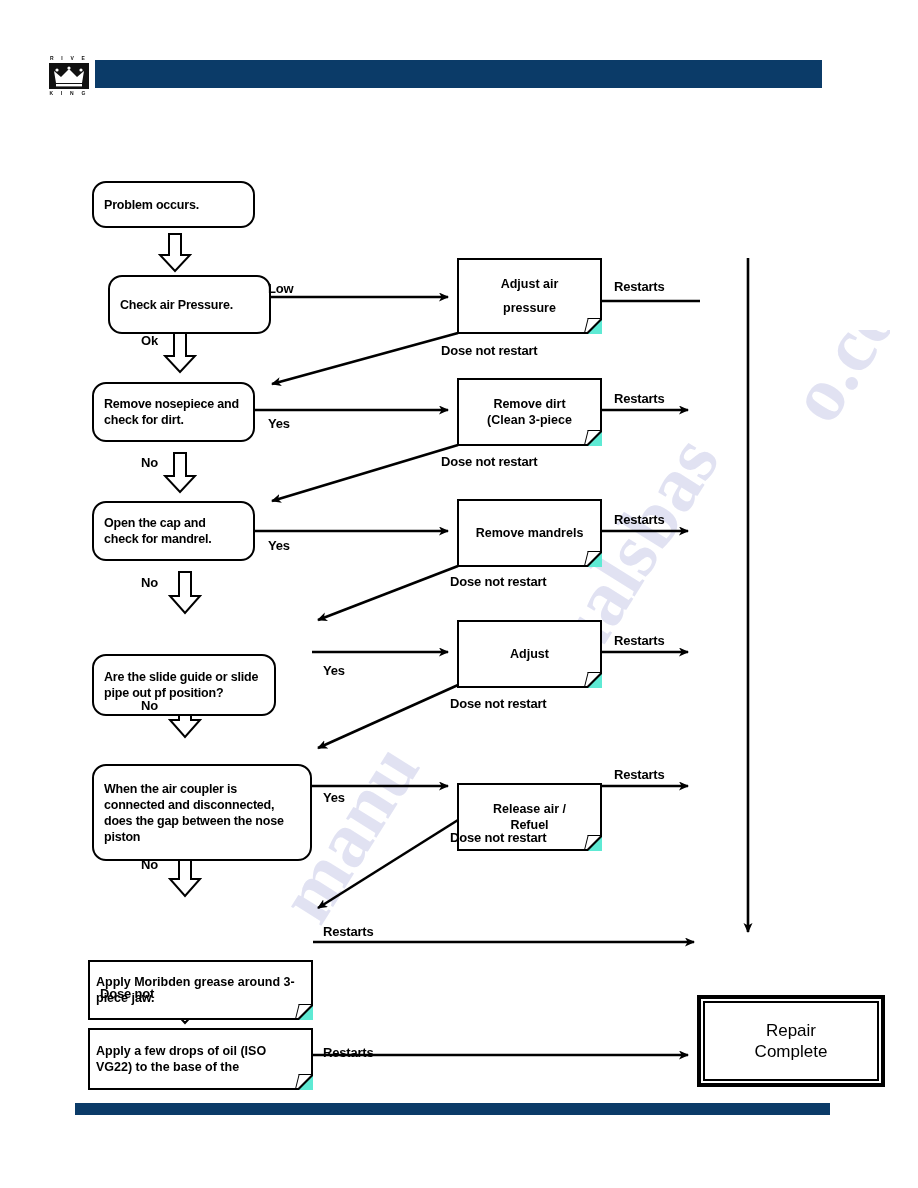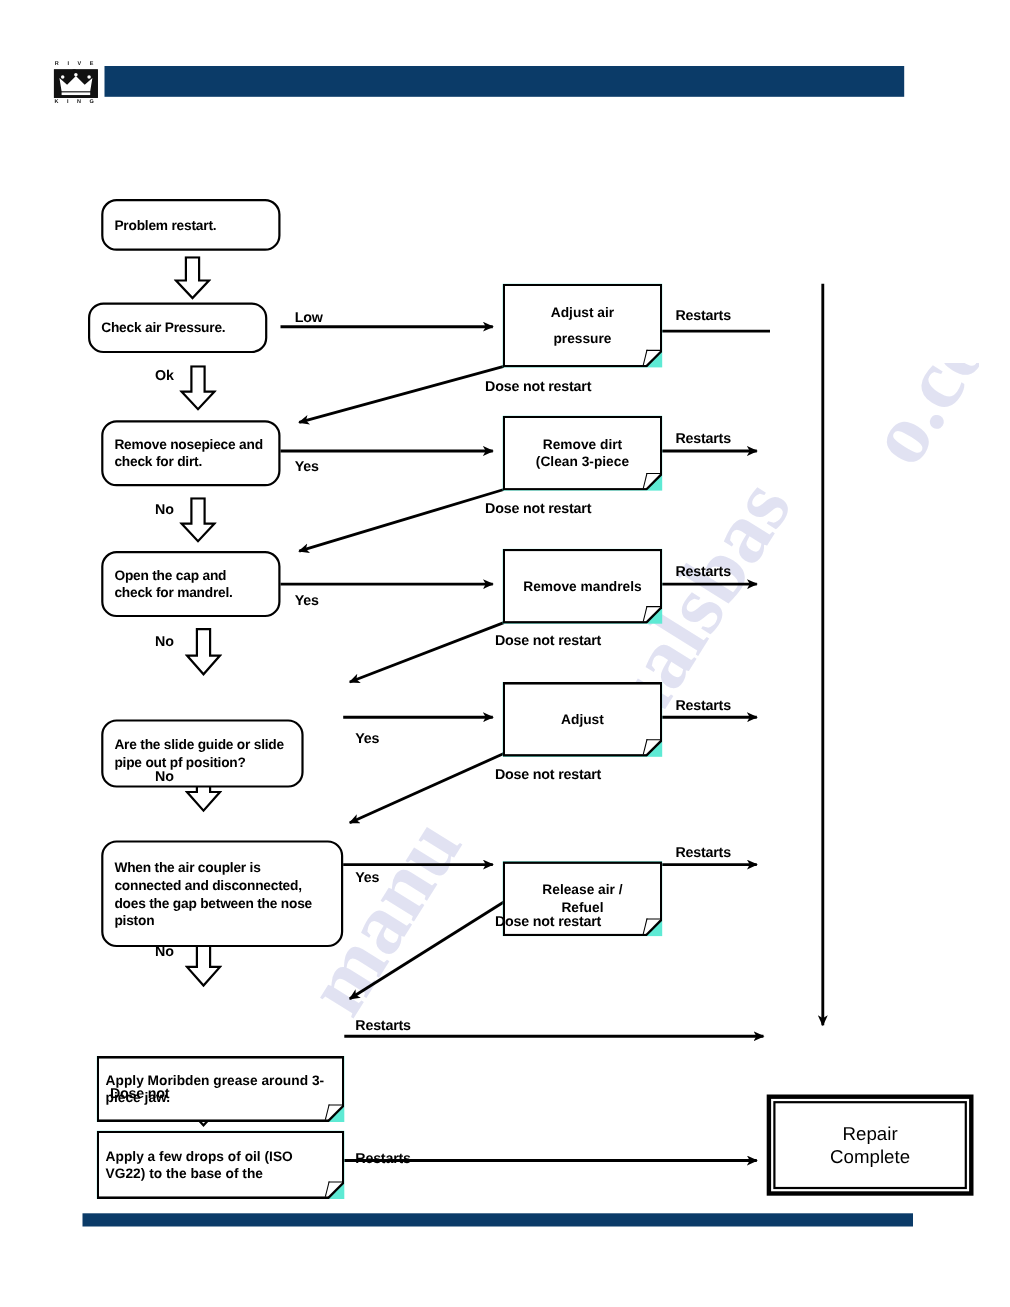--- a/index.html
+++ b/index.html
@@ -161,30 +161,30 @@
 
     <path d="M313,942 L694,942" marker-end="url(#ah)"></path>
 
     <path d="M313,1055 L688,1055" marker-end="url(#ah)"></path>
 
     <path d="M748,258 L748,932" marker-end="url(#ah)"></path>
   </g>
 </svg>
 
 <div class="node rounded" style="left:92px;top:181px;width:163px;height:47px;">
-  <span class="txt">Problem restart.</span>
+  <span class="txt">Problem occurs.</span>
 </div>
 
 <div class="blockarrow" style="left:158px;top:233px;">
   <svg width="34" height="40" viewBox="0 0 34 40">
       <path d="M11,1 L23,1 L23,22 L32,22 L17,38 L2,22 L11,22 Z" fill="#fff" stroke="#000" stroke-width="2"></path>
     </svg>
 </div>
 
-<div class="node rounded" style="left:80px;top:275px;width:163px;height:46px;">
+<div class="node rounded" style="left:108px;top:275px;width:163px;height:59px;">
   <span class="txt">Check air Pressure.</span>
 </div>
 
 <div class="doc" style="left:457px;top:258px;width:145px;height:76px;">
   <div class="docbg"></div>
   <div class="docfg"></div>
   <div class="fold"></div>
   <div class="dtxt">
     <div>Adjust air</div>
     <div style="margin-top:7px">pressure</div>

